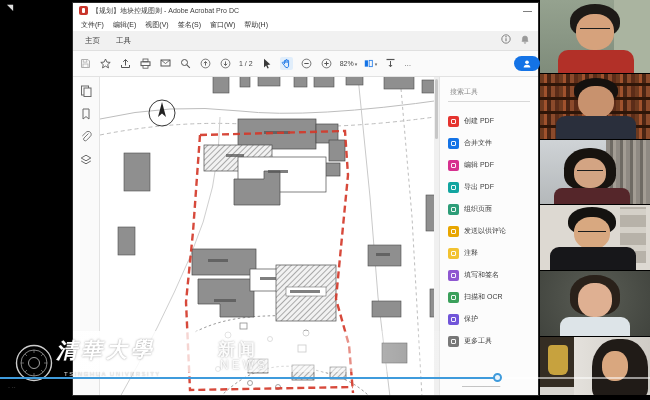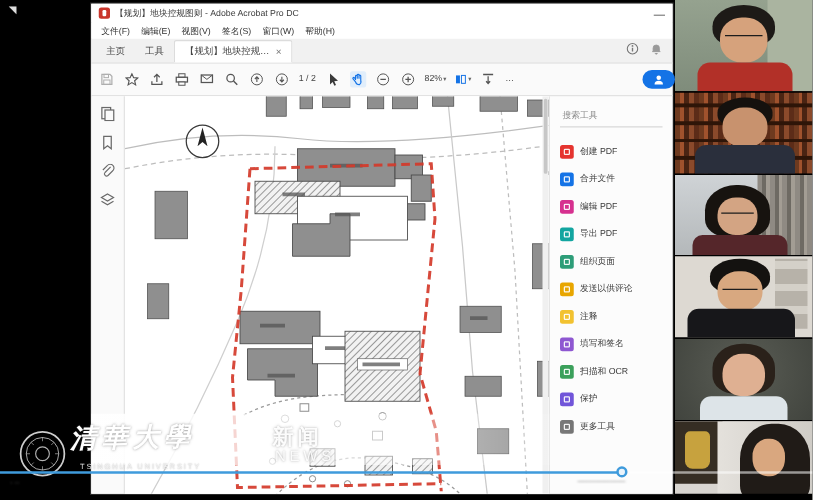--- a/index.html
+++ b/index.html
@@ -98,24 +98,20 @@
     <span>编辑(E)</span>
     <span>视图(V)</span>
     <span>签名(S)</span>
     <span>窗口(W)</span>
     <span>帮助(H)</span>
   </div>
 
   <div class="tabbar">
     <span class="tab">主页</span>
     <span class="tab">工具</span>
-    <span class="tab active">
-      <span>【规划】地块控规…</span>
-      <span class="tab-close">×</span>
-    </span>
     <span class="tab-right">
       <svg width="10" height="10" viewBox="0 0 11 11">
         <circle cx="5.5" cy="5.5" r="4.6" fill="none" stroke="#777" stroke-width="1"></circle>
         <line x1="5.5" y1="4.6" x2="5.5" y2="8" stroke="#777" stroke-width="1.2"></line>
         <circle cx="5.5" cy="3" r=".8" fill="#777"></circle>
       </svg>
       <svg width="10" height="10" viewBox="0 0 11 11">
         <path d="M2.7 8 V5 a2.8 2.8 0 015.6 0 V8 Z M1.8 8 H9.2 M4.5 9.3 a1 1 0 002 0" fill="#9a9a9a" stroke="#9a9a9a" stroke-width=".7"></path>
       </svg>
     </span>

